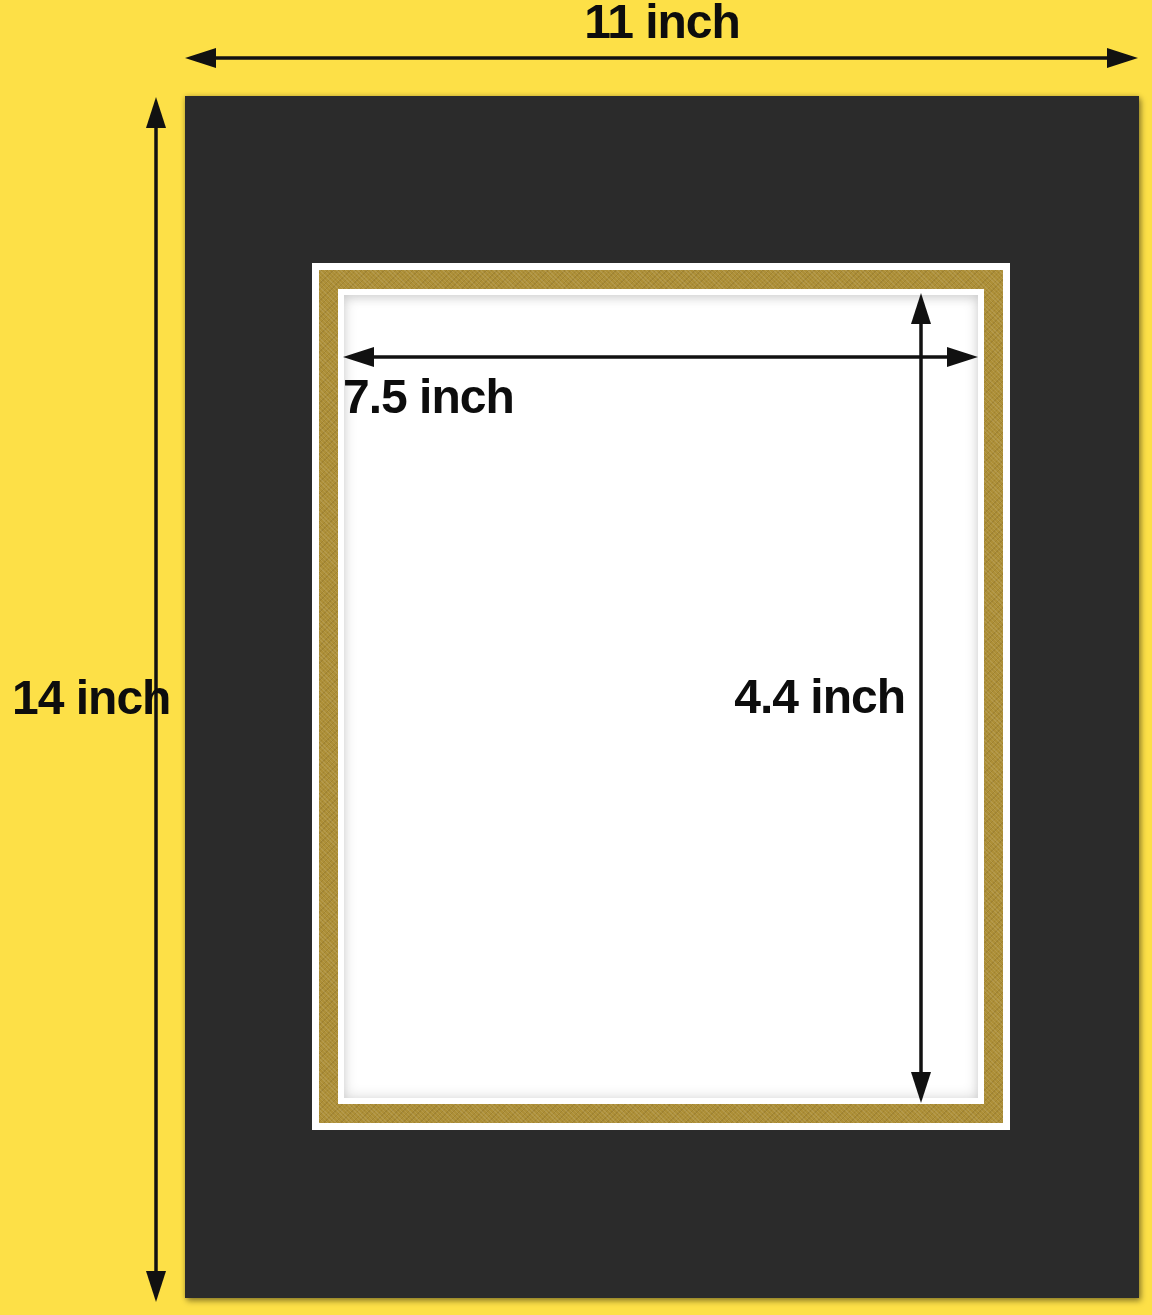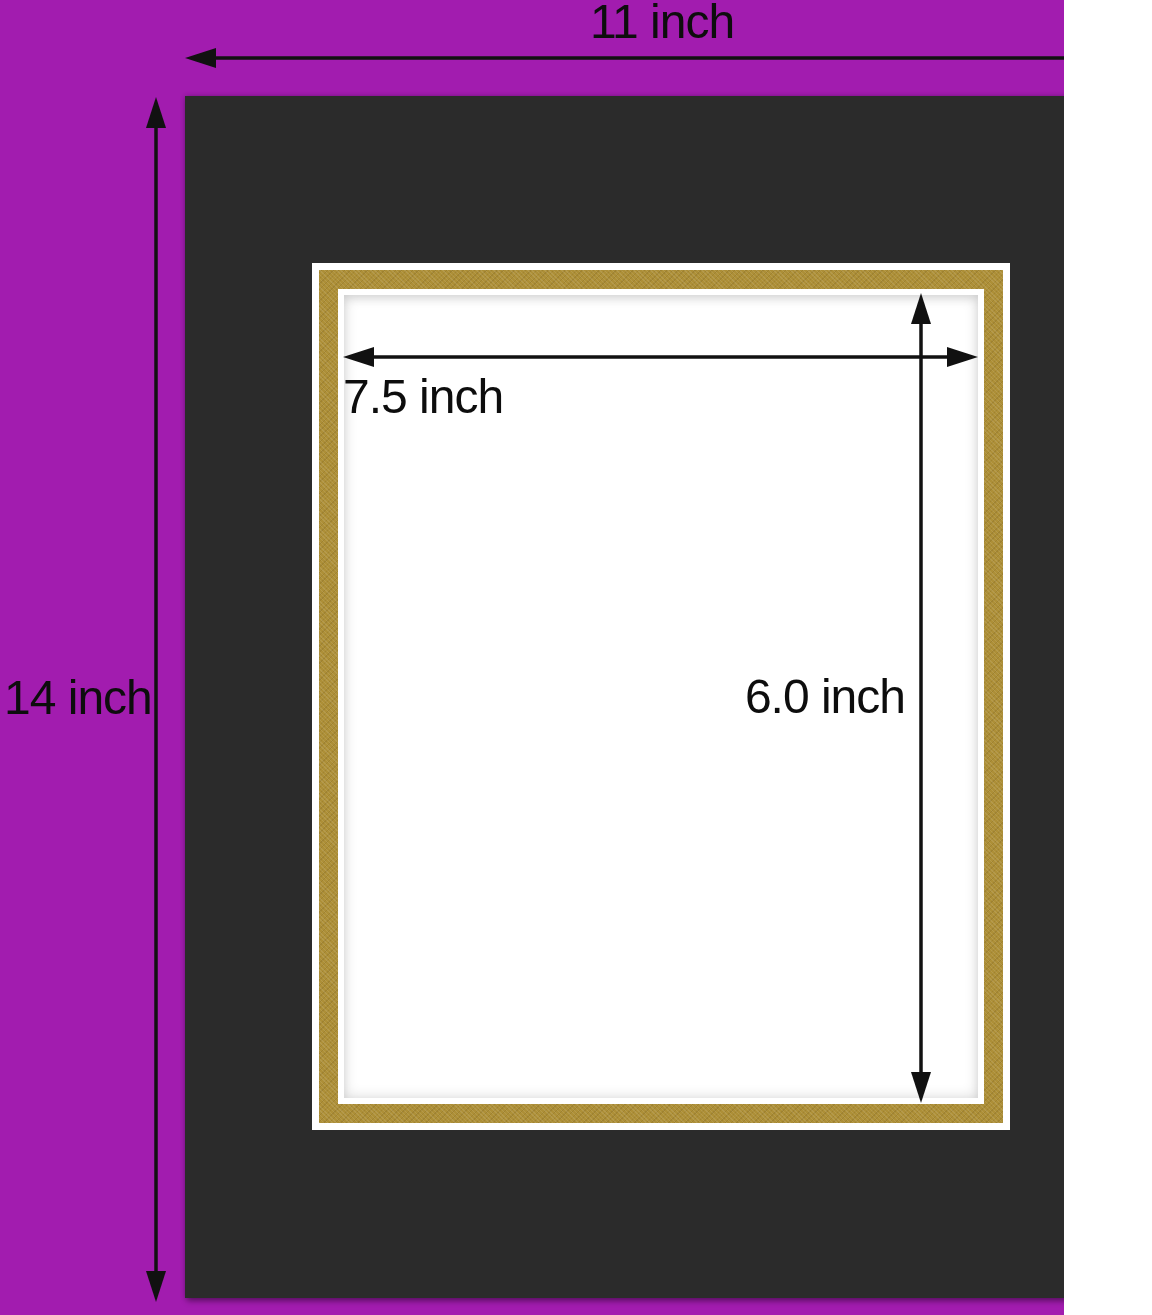--- a/index.html
+++ b/index.html
@@ -2,26 +2,27 @@
 <html><head>
 <meta charset="utf-8">
 <style>
   html, body {
     margin: 0;
     padding: 0;
     background: #ffffff;
   }
   .canvas {
     position: relative;
-    width: 1064px;
+    width: 1152px;
     height: 1315px;
-    background: #a21caf;
+    background: #fde047;
     overflow: hidden;
     font-family: "Liberation Sans", "DejaVu Sans", sans-serif;
     color: #0d0d0d;
+    font-weight: bold;
   }
   
   .mat {
     position: absolute;
     left: 185px;
     top: 96px;
     width: 954px;
     height: 1202px;
     background: #2b2b2b;
     box-shadow: 2px 3px 6px rgba(0,0,0,0.40), 0 0 5px rgba(0,0,0,0.18);
@@ -67,21 +68,21 @@
   }
   .dim-label {
     position: absolute;
     font-size: 48px;
     letter-spacing: -1px;
     line-height: 1.1;
     color: #0d0d0d;
     white-space: nowrap;
   }
   .lbl-outer-width   { left: 185px; top: -4px;  width: 954px; text-align: center; }
-  .lbl-outer-height  { left: 4px;   top: 672px; width: 146px; text-align: left; }
+  .lbl-outer-height  { left: 12px;   top: 672px; width: 146px; text-align: left; }
   .lbl-opening-width { left: 343px; top: 371px; width: 635px; text-align: left; }
   .lbl-opening-height{ left: 605px; top: 671px; width: 300px; text-align: right; }
 </style>
 </head>
 <body>
 
 <div class="canvas">
 
   <div class="mat"></div>
 
@@ -112,15 +113,15 @@
     <g stroke="#111111" fill="#111111">
       <line x1="921" y1="320" x2="921" y2="1076" stroke-width="3.5"></line>
       <polygon points="921,293 911,324 931,324" stroke="none"></polygon>
       <polygon points="921,1103 911,1072 931,1072" stroke="none"></polygon>
     </g>
   </svg>
 
   <div class="dim-label lbl-outer-width">11 inch</div>
   <div class="dim-label lbl-outer-height">14 inch</div>
   <div class="dim-label lbl-opening-width">7.5 inch</div>
-  <div class="dim-label lbl-opening-height">6.0 inch</div>
+  <div class="dim-label lbl-opening-height">4.4 inch</div>
 
 </div>
 
 </body></html>

